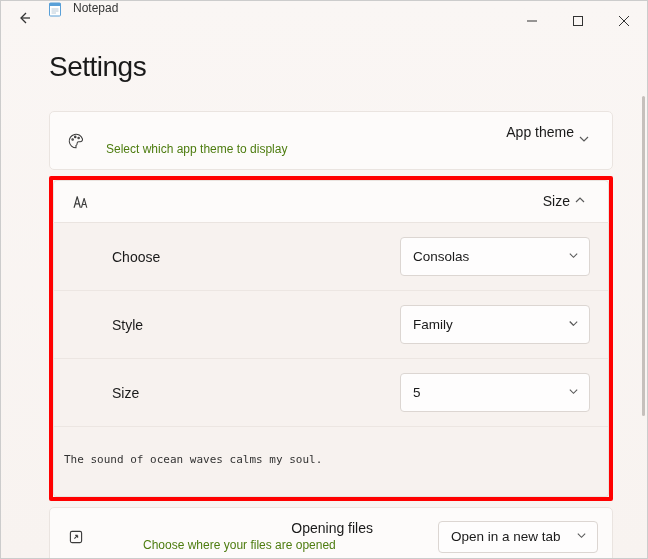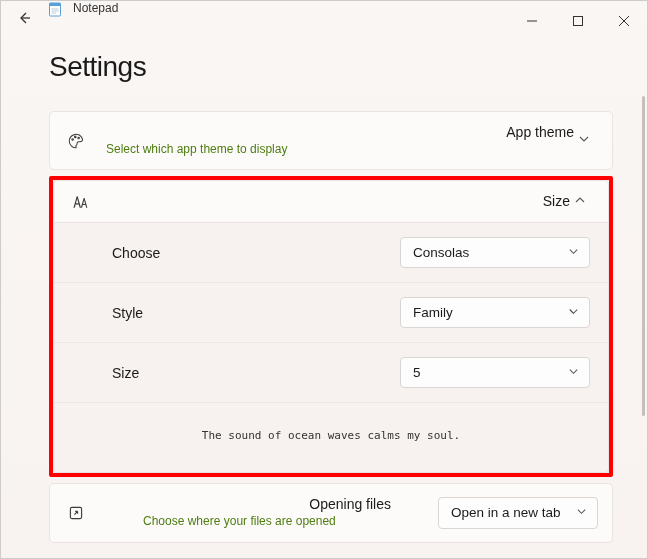--- a/index.html
+++ b/index.html
@@ -151,58 +151,57 @@
     border-top: 1px solid #ece6e2;
   }
   .subitem:first-child{ border-top:none;}
   .subitem-label {
     flex: 1;
     font-size: 14px;
     color: #1a1a1a;
   }
   .dropdown {
     width: 190px;
-    height: 31px;
+    height: 39px;
     background: #fefdfd;
     border: 1px solid #dcd6d2;
     border-radius: 4px;
     display: flex;
     align-items: center;
     padding: 0 10px 0 12px;
     font-size: 13.5px;
     color: #1a1a1a;
     cursor: pointer;
     position: relative;
   }
   .dropdown .dd-chev {
     margin-left: auto;
     font-size: 11px;
     color: #5a5a5a;
   }
   .preview-row {
     border-top: 1px solid #ece6e2;
-    text-align: center;
     padding: 26px 10px 30px 10px;
     font-family: Consolas, monospace;
     font-size: 11px;
     color: #333;
   }
   .opening-card .card-header{ padding-right:14px;gap:37px;}
   .opening-dd{
     width:160px;
     height:32px;
     background:#fefdfd;
     border:1px solid #dcd6d2;
     border-radius:4px;
     display:flex;
     align-items:center;
     padding:0 10px 0 12px;
     font-size:13.5px;
     cursor:pointer;
-    margin-left:10px;
+    margin-left:28px;
   }
   .opening-dd .dd-chev{ margin-left:auto; font-size:11px; color:#5a5a5a;}
 </style>
 </head>
 <body>
 
 <div class="window">
 
   <div class="titlebar">
     <div class="back-btn">

